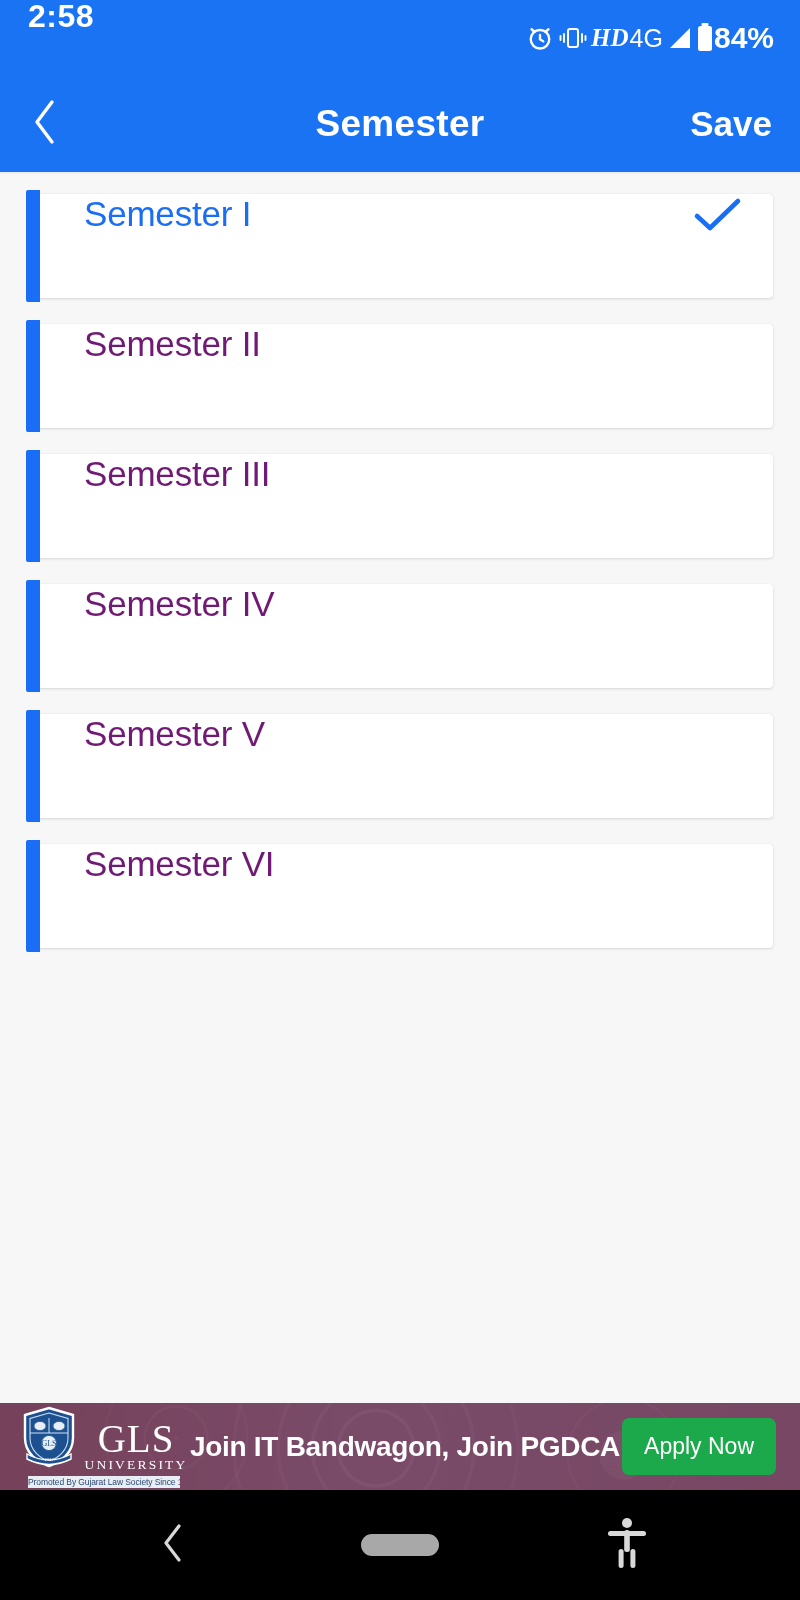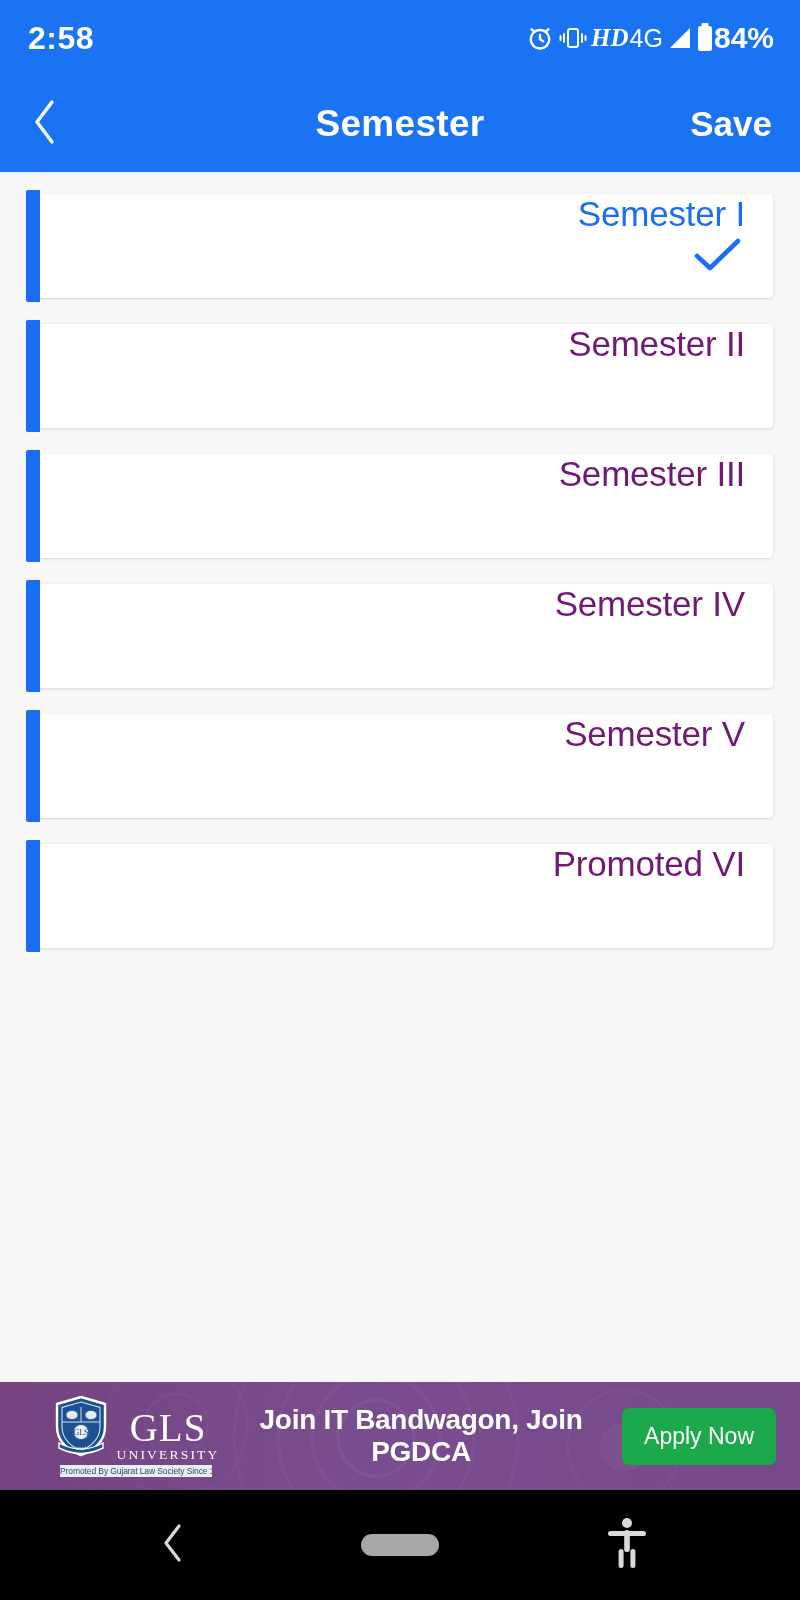--- a/index.html
+++ b/index.html
@@ -17,21 +17,20 @@
     display: flex;
     flex-direction: column;
   }
 
   
   .status-bar {
     height: 76px;
     background: #1a73f2;
     color: #ffffff;
     display: flex;
-    align-items: center;
     justify-content: space-between;
     padding: 0 26px 0 28px;
     box-sizing: border-box;
     flex: 0 0 auto;
   }
   .status-time {
     font-size: 32px;
     font-weight: bold;
     letter-spacing: 0.5px;
     line-height: 1;
@@ -124,52 +123,50 @@
   .card {
     position: absolute;
     left: 10px;
     right: 0;
     top: 0;
     bottom: 0;
     background: #ffffff;
     border-radius: 4px;
     box-shadow: 0 1px 3px rgba(0,0,0,0.13), 0 0 1px rgba(0,0,0,0.08);
     display: flex;
-    align-items: flex-end;
+    align-items: flex-start;
     padding: 0 28px 0 48px;
     box-sizing: border-box;
-    flex-direction: column;
   }
   .sem-label {
     font-size: 35px;
     color: #701a75;
     letter-spacing: -0.2px;
   }
   .sem-row.selected .sem-label {
     color: #1a6ef5;
   }
   .check-icon {
     margin-left: auto;
     display: none;
   }
   .sem-row.selected .check-icon {
     display: block;
   }
 
   
   .ad-banner {
     flex: 0 0 auto;
-    height: 108px;
-    background: #ec4899;
+    height: 87px;
+    background: #ef4444;
     position: relative;
     overflow: hidden;
     display: flex;
     align-items: center;
     cursor: pointer;
-    padding-left: 32px;
   }
   .ad-texture {
     position: absolute;
     inset: 0;
     opacity: 0.55;
     background:
       radial-gradient(circle at 47% 52%, rgba(255,255,255,0.00) 0 36px, rgba(120,175,230,0.13) 36px 39px, rgba(255,255,255,0) 40px 62px, rgba(120,175,230,0.10) 62px 65px, rgba(255,255,255,0) 66px 96px, rgba(120,175,230,0.09) 96px 99px, rgba(255,255,255,0) 100px 140px, rgba(120,175,230,0.07) 140px 143px, rgba(255,255,255,0) 144px),
       radial-gradient(circle at 22% 40%, rgba(130,185,240,0.10) 0 1px, rgba(255,255,255,0) 2px 30px, rgba(130,185,240,0.08) 30px 32px, rgba(255,255,255,0) 33px 70px, rgba(130,185,240,0.06) 70px 72px, rgba(255,255,255,0) 73px),
       radial-gradient(circle at 78% 60%, rgba(130,185,240,0.09) 0 24px, rgba(255,255,255,0) 25px 55px, rgba(130,185,240,0.07) 55px 57px, rgba(255,255,255,0) 58px),
       linear-gradient(95deg, #143f6d 0%, #1b5288 45%, #164a7e 100%);
@@ -378,21 +375,21 @@
       <div class="accent"></div>
       <div class="card">
         <span class="sem-label">Semester V</span>
 
       </div>
     </div>
 
     <div class="sem-row">
       <div class="accent"></div>
       <div class="card">
-        <span class="sem-label">Promoted VI</span>
+        <span class="sem-label">Semester VI</span>
 
       </div>
     </div>
 
   </div>
 
   <div class="ad-banner">
     <div class="ad-texture"></div>
 
     <div class="ad-logo">

